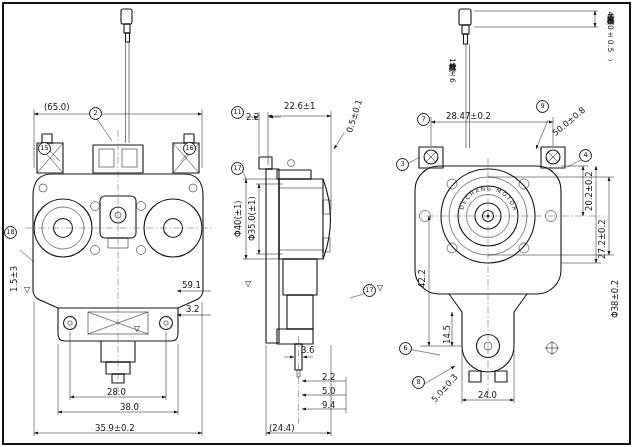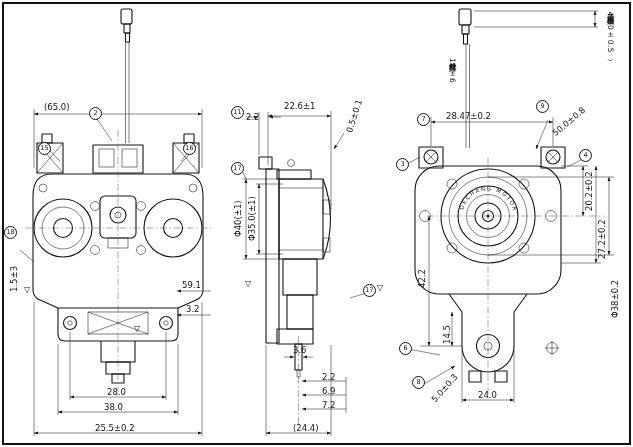--- a/index.html
+++ b/index.html
@@ -239,34 +239,34 @@
     <line x1="474" y1="11" x2="598" y2="11"></line>
     <line x1="474" y1="27" x2="598" y2="27"></line>
     <line x1="595" y1="11" x2="595" y2="27" marker-start="url(#arr)" marker-end="url(#arr)"></line>
   </g>
 </svg>
 
 <span class="lb" style="left:44px;top:103px">(65.0)</span>
 <span class="lb" style="left:182px;top:281px">59.1</span>
 <span class="lb" style="left:186px;top:305px">3.2</span>
 <span class="lb" style="left:107px;top:388px">28.0</span>
-<span class="lb" style="left:104px;top:403px">38.0</span>
-<span class="lb" style="left:95px;top:424px">25.5±0.2</span>
+<span class="lb" style="left:120px;top:403px">38.0</span>
+<span class="lb" style="left:95px;top:424px">35.9±0.2</span>
 <span class="lb rot" style="left:10px;top:292px">1.5±3</span>
 
 <span class="lb" style="left:246px;top:113px">2.2</span>
 <span class="lb" style="left:284px;top:102px">22.6±1</span>
 <span class="lb r72" style="left:345px;top:131px">0.5±0.1</span>
 <span class="lb rot" style="left:234px;top:237px">Φ40(±1)</span>
 <span class="lb rot" style="left:248px;top:241px">Φ35.0(±1)</span>
-<span class="lb" style="left:293px;top:346px">3.6</span>
+<span class="lb" style="left:301px;top:346px">3.6</span>
 <span class="lb" style="left:322px;top:373px">2.2</span>
-<span class="lb" style="left:322px;top:387px">6.9</span>
-<span class="lb" style="left:322px;top:401px">7.2</span>
-<span class="lb" style="left:293px;top:424px">(24.4)</span>
+<span class="lb" style="left:322px;top:387px">5.0</span>
+<span class="lb" style="left:322px;top:401px">9.4</span>
+<span class="lb" style="left:269px;top:424px">(24.4)</span>
 
 <span class="lb" style="left:446px;top:112px">28.47±0.2</span>
 <span class="lb r40" style="left:551px;top:131px">50.0±0.8</span>
 <span class="lb rot" style="left:585px;top:211px">20.2±0.2</span>
 <span class="lb rot" style="left:598px;top:259px">27.2±0.2</span>
 <span class="lb rot" style="left:611px;top:318px">Φ38±0.2</span>
 <span class="lb rot" style="left:418px;top:288px">42.2</span>
 <span class="lb rot" style="left:443px;top:344px">14.5</span>
 <span class="lb" style="left:478px;top:391px">24.0</span>
 <span class="lb r48" style="left:430px;top:398px">5.0±0.3</span>

